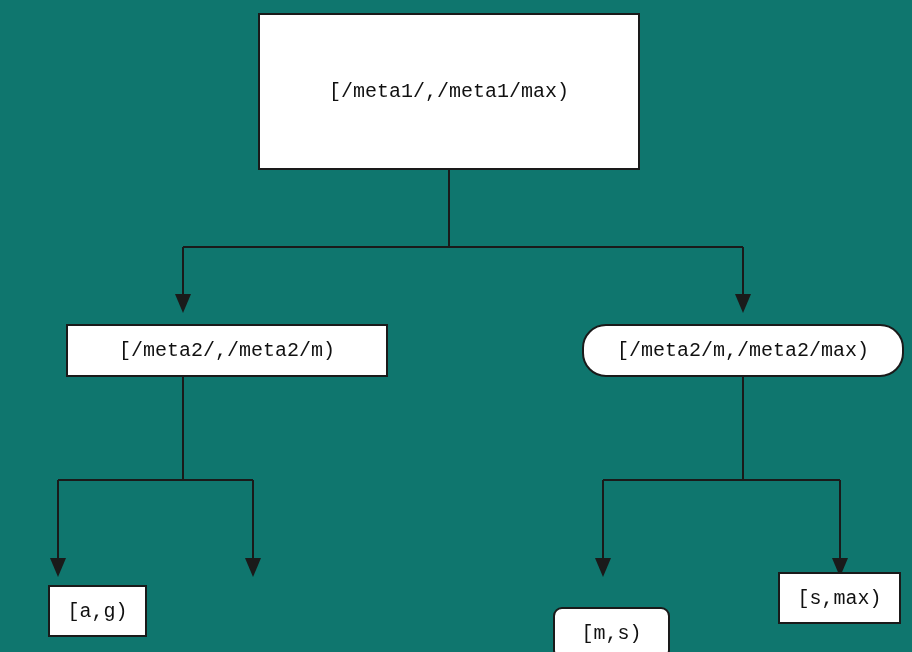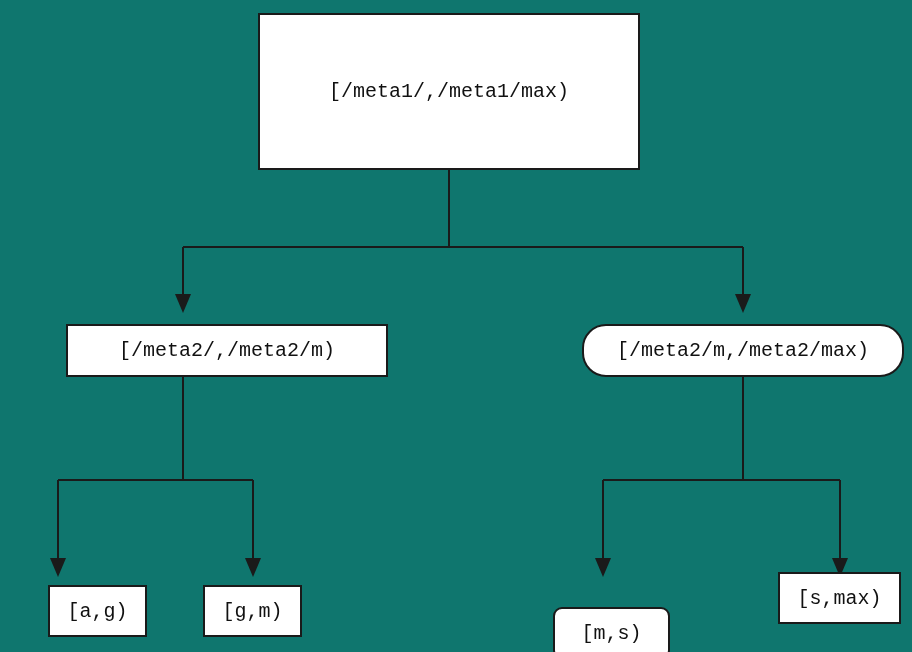--- a/index.html
+++ b/index.html
@@ -89,23 +89,20 @@
   </div>
 
   <div class="node node-right">
     <span>[/meta2/m,/meta2/max)</span>
   </div>
 
   <div class="node node-leaf-ag">
     <span>[a,g)</span>
   </div>
 
-  <div class="node node-leaf-gm">
-    <span>[g,m)</span>
-  </div>
 
   <div class="node node-leaf-ms">
     <span>[m,s)</span>
   </div>
 
   <div class="node node-leaf-smax">
     <span>[s,max)</span>
   </div>
 
 </div>

